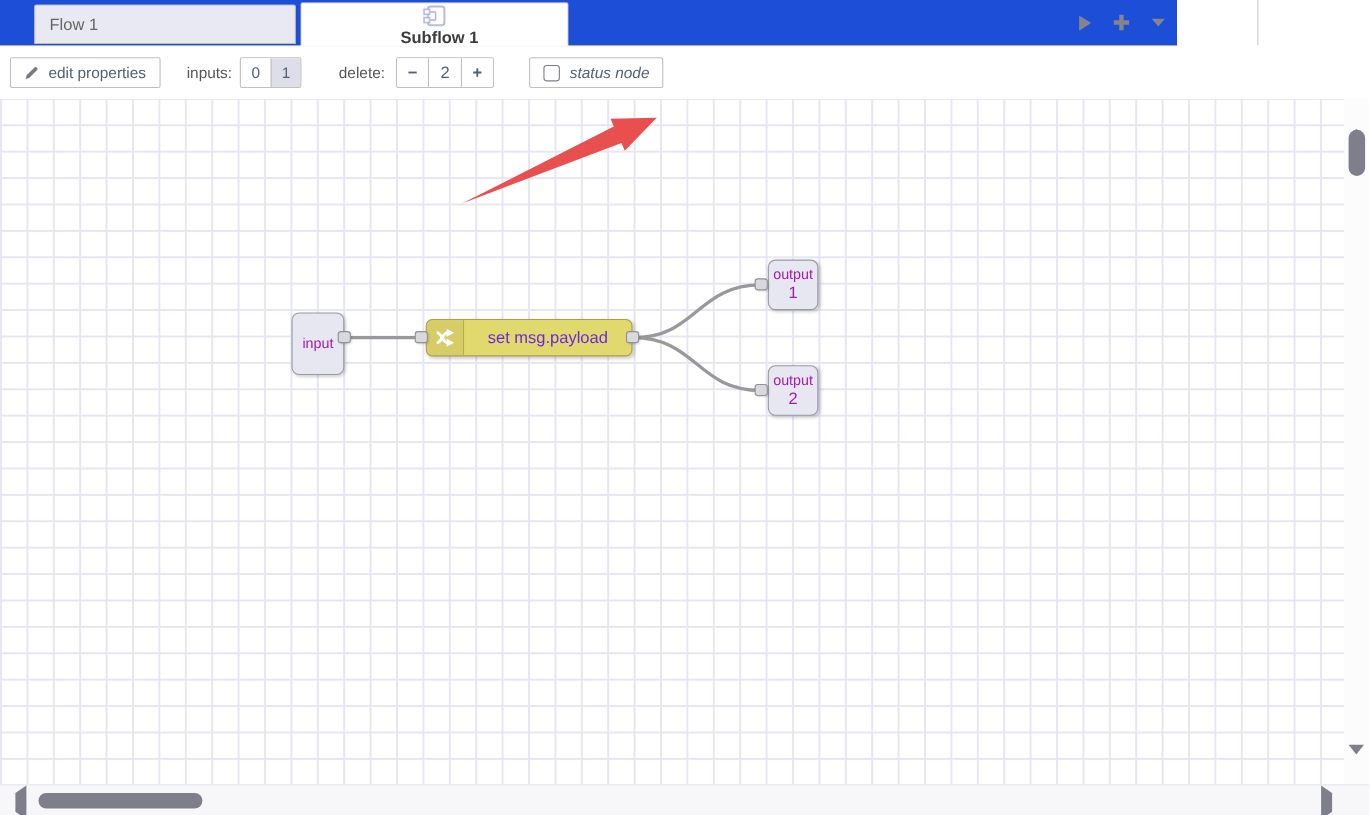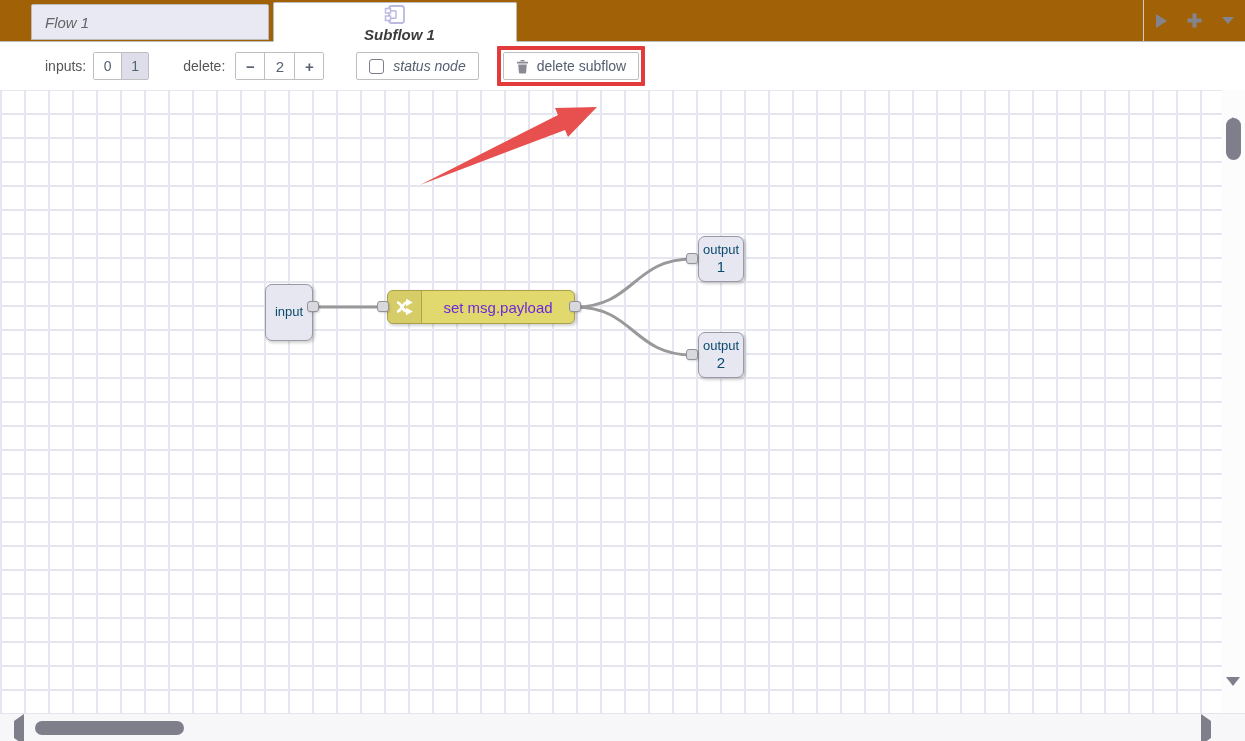--- a/index.html
+++ b/index.html
@@ -8,22 +8,22 @@
     font-family: "Liberation Sans", "DejaVu Sans", sans-serif;
     background: #fff;
     position: relative;
     overflow: hidden;
     color: #555;
   }
   .app { position: absolute; inset: 0; width: 1245px; height: 741px; }
 
   
   .tabbar {
-    position: absolute; top: 0; left: 0; width: 1245px; height: 42px;
-    background: #a16207; border-bottom: 1px solid #bbbbbb; font-style: italic;
+    position: absolute; top: 0; left: 0; width: 1070px; height: 42px;
+    background: #1d4ed8; border-bottom: 1px solid #bbbbbb;
   }
   .tab {
     position: absolute; display: flex; align-items: center;
     font-size: 15px; border: 1px solid #bbbbbb;
     border-radius: 2px 2px 0 0; cursor: pointer;
   }
   .tab-inactive {
     left: 31px; bottom: 1px; width: 238px; height: 36px;
     background: #e9e9f3; color: #666; padding-left: 13px;
   }
@@ -90,21 +90,21 @@
   }
   .wires-layer { position: absolute; left: 0; top: 0; z-index: 1; }
 
   .node {
     position: absolute; z-index: 2; border-radius: 7px;
     box-shadow: 1.5px 1.5px 3px rgba(0,0,0,0.18); cursor: pointer;
   }
   .endpoint-node {
     background: #e7e7f1; border: 1px solid #9a9aa5;
     display: flex; flex-direction: column; align-items: center; justify-content: center;
-    color: #0c4a6e; font-size: 13px; line-height: 1.15; text-align: right;
+    color: #a21caf; font-size: 13px; line-height: 1.15; text-align: right;
   }
   .node-input  { left: 265px; top: 194px; width: 48px; height: 57px; }
   .node-out1   { left: 698px; top: 146px; width: 46px; height: 46px; }
   .node-out2   { left: 698px; top: 242px; width: 46px; height: 46px; }
   .endpoint-num { font-size: 15px; }
   .node-change {
     left: 387px; top: 200px; width: 188px; height: 34px;
     background: #e2d96e; border: 1px solid #aaa049; border-radius: 6px;
     display: flex; align-items: stretch; color: #333;
   }
@@ -179,22 +179,30 @@
           <path d="M8.5 1.5 V15.5 M1.5 8.5 H15.5" stroke="#84848e" stroke-width="4"></path>
         </svg>
       </div>
       <div class="tb-iconbtn">
         <span class="tri-caret"></span>
       </div>
     </div>
   </div>
 
   <div class="toolbar">
-
-    <span class="toolbar-label" style="margin-left: 25px; padding-left: 20px;">inputs:</span>
+    <button class="btn" style="margin-left: 9px;">
+      <span class="btn-icon">
+        <svg width="14" height="14" viewBox="0 0 14 14">
+          <path d="M1.2 12.8 L2.2 9.5 L9.6 2.1 C10 1.7 10.6 1.7 11 2.1 L11.9 3 C12.3 3.4 12.3 4 11.9 4.4 L4.5 11.8 Z" fill="#7a7a85"></path>
+        </svg>
+      </span>
+      <span>edit properties</span>
+    </button>
+
+    <span class="toolbar-label" style="margin-left: 4px; padding-left: 20px;">inputs:</span>
 
     <div class="seg-group" style="margin-left: 7px;">
       <div class="seg">
         <span>0</span>
       </div>
       <div class="seg selected">
         <span>1</span>
       </div>
     </div>
 
@@ -208,32 +216,20 @@
       <div class="step-btn">
         <span>+</span>
       </div>
     </div>
 
     <button class="btn" style="margin-left: 32px; font-style: italic;">
       <span class="checkbox"></span>
       <span>status node</span>
     </button>
 
-    <div class="red-box" style="margin-left: 18px;">
-      <button class="btn">
-        <span class="btn-icon">
-          <svg width="13" height="15" viewBox="0 0 13 15">
-            <path d="M4.5 1 h4 v1.4 h-4 z" fill="#8a8a94"></path>
-            <rect x="1" y="2.8" width="11" height="1.6" rx="0.5" fill="#8a8a94"></rect>
-            <path d="M2.2 5.4 h8.6 l-0.7 8.2 a1 1 0 0 1 -1 0.9 h-5.2 a1 1 0 0 1 -1 -0.9 z" fill="#8a8a94"></path>
-          </svg>
-        </span>
-        <span>delete subflow</span>
-      </button>
-    </div>
   </div>
 
   <div class="canvas">
     <svg class="wires-layer" width="1222" height="623" viewBox="0 0 1222 623">
       <path d="M313 217 L381 217" stroke="#999999" stroke-width="3" fill="none" stroke-linecap="round"></path>
       <path d="M575 217 C634 217 633 169 692 169" stroke="#999999" stroke-width="3" fill="none" stroke-linecap="round"></path>
       <path d="M575 217 C634 217 633 265 692 265" stroke="#999999" stroke-width="3" fill="none" stroke-linecap="round"></path>
       <polygon points="420,95 558,25 555,18 597,17 568,47 565,40" fill="#e85050"></polygon>
     </svg>
 

